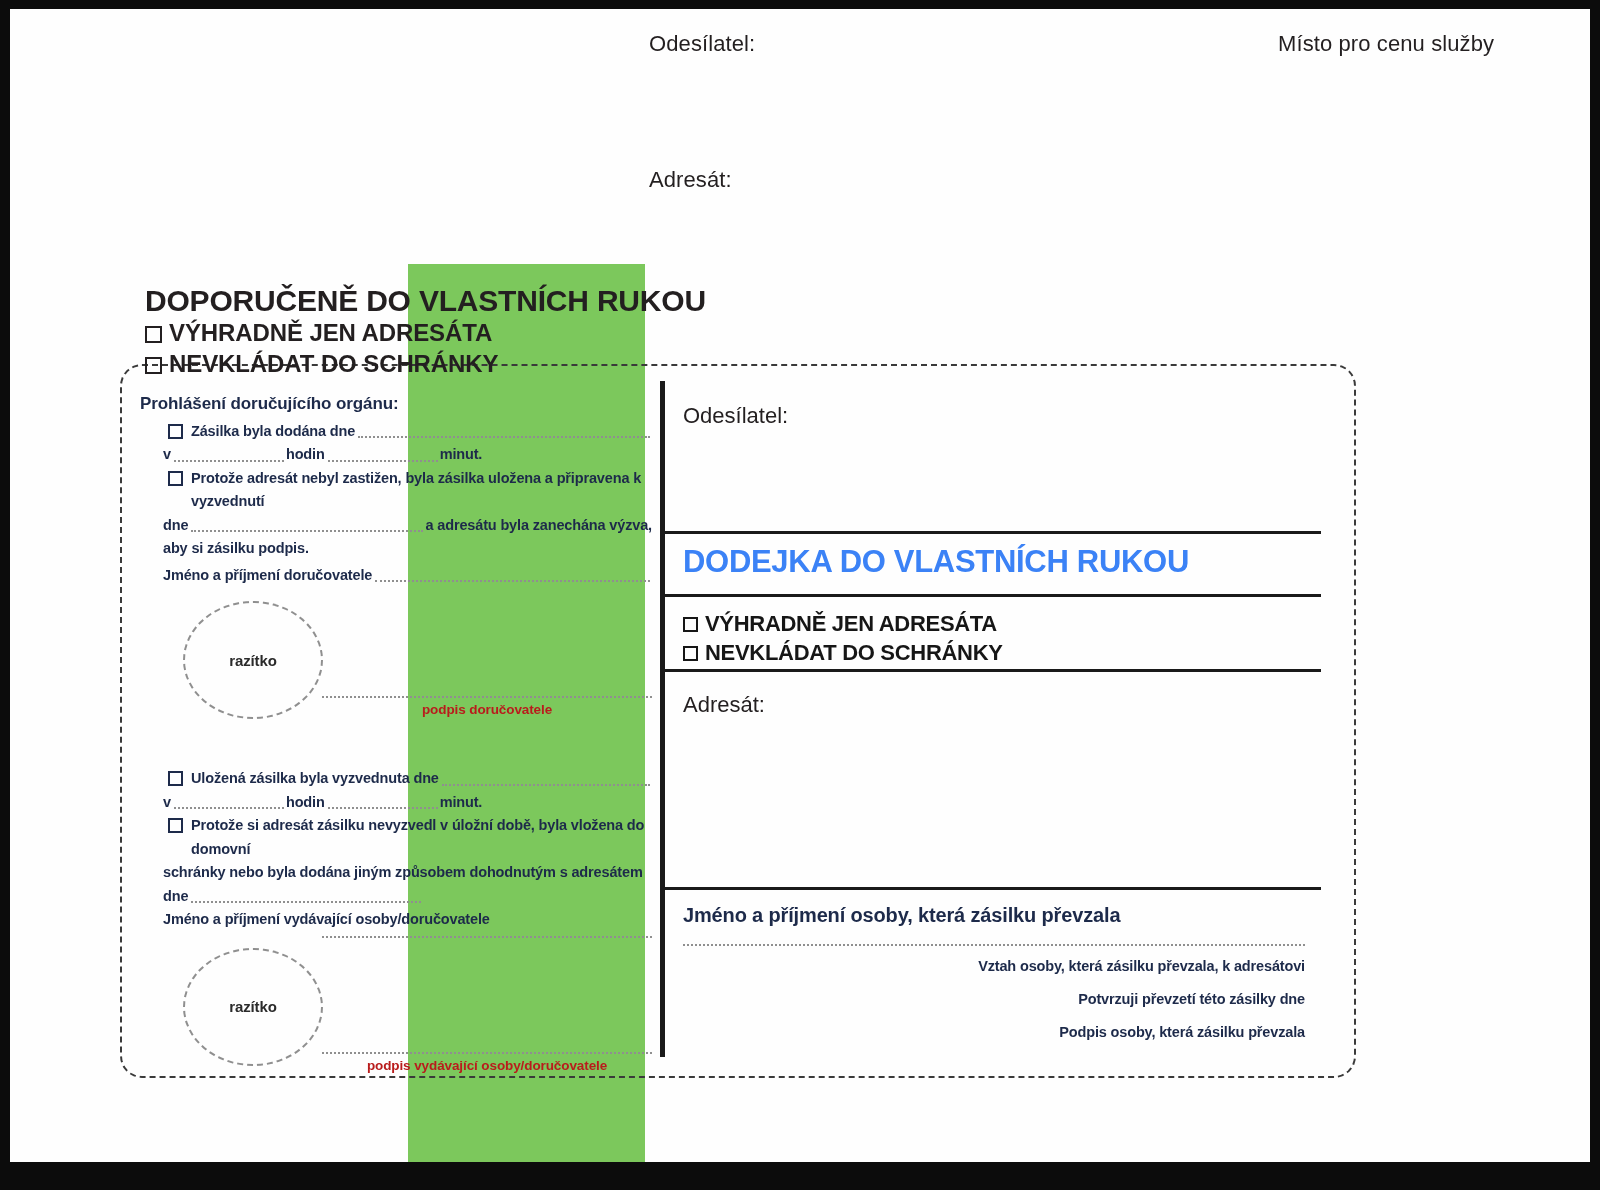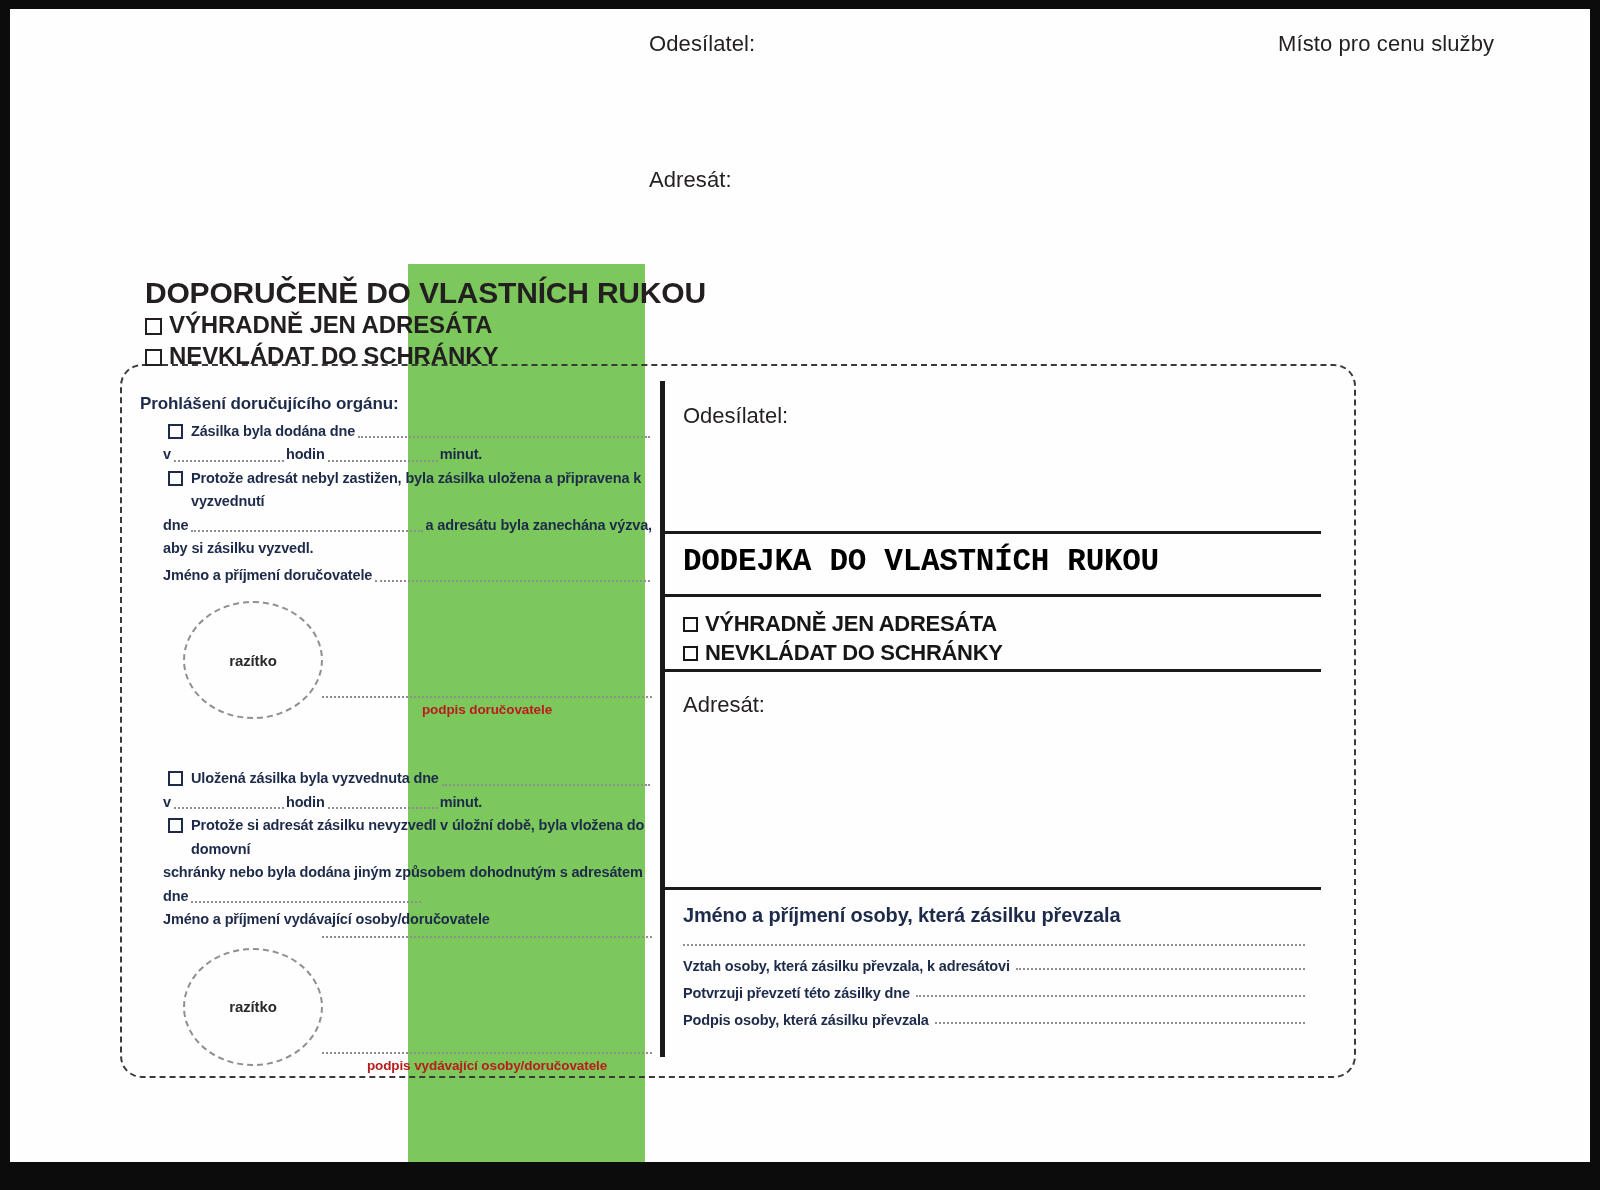--- a/index.html
+++ b/index.html
@@ -52,20 +52,21 @@
     left:135px; top:268px;
     z-index:3;
   }
   #title-main{
     font-size:30px;
     font-weight:bold;
     color:#231f20;
     letter-spacing:-0.2px;
     line-height:1.08;
     white-space:nowrap;
+    margin-top:8px;
   }
   .title-sub{
     font-size:24px;
     font-weight:bold;
     color:#231f20;
     letter-spacing:-0.1px;
     line-height:1.2;
     white-space:nowrap;
     display:flex;align-items:center;gap:7px;
     margin-top:2px;
@@ -179,22 +180,22 @@
   }
   .rsec{ position:relative; box-sizing:border-box; }
   .rline-t{ border-top:3.5px solid #1a1a1a; }
   .rline-b{ border-bottom:3.5px solid #1a1a1a; }
 
   #r-odesilatel{ height:150px; padding:22px 0 0 18px; }
   #r-odesilatel .lbl{ font-size:22px;color:#231f20; }
 
   #r-dodejka{ height:66px; padding:10px 0 0 18px; }
   #r-dodejka .big{
-    font-size:31px;font-weight:bold;color:#000000;
-    letter-spacing:-0.3px;white-space:nowrap;font-family:Liberation Mono, monospace;
+    font-size:31px;font-weight:bold;color:#3b82f6;
+    letter-spacing:-0.3px;white-space:nowrap;
   }
 
   #r-checks{ height:75px; padding:12px 0 0 18px; }
   .r-cbrow{
     display:flex;align-items:center;gap:7px;
     font-size:22px;font-weight:bold;color:#161616;
     letter-spacing:-0.3px;line-height:1.32;white-space:nowrap;
   }
   .cb-md{
     display:inline-block;width:15px;height:15px;
@@ -210,21 +211,21 @@
     font-size:20px;font-weight:bold;color:#1d2a4a;
     letter-spacing:-0.15px;margin-bottom:8px;
   }
   .fdots-full{
     border-bottom:2px dotted #8f8f8f;
     height:1px;margin:16px 0 12px 0;
   }
   .frow{
     display:flex;align-items:flex-end;
     font-size:14.5px;font-weight:bold;color:#1d2a4a;
-    letter-spacing:-0.15px;margin-bottom:11px;
+    letter-spacing:-0.15px;margin-bottom:11px;flex-direction:column;
   }
   .frow .fd{
     flex:1 1 auto;border-bottom:2px dotted #8f8f8f;
     margin:0 0 4px 6px;
   }
 </style>
 </head>
 <body>
 
 <div id="page">
@@ -274,21 +275,21 @@
       <div class="lrow">
         <span class="cb-sm"></span>
         <span class="txt">Protože adresát nebyl zastižen, byla zásilka uložena a připravena k vyzvednutí</span>
       </div>
       <div class="inline noind">
         <span>dne</span>
         <span class="dots"></span>
         <span>a adresátu byla zanechána výzva,</span>
       </div>
       <div class="inline noind">
-        <span>aby si zásilku vyzvedl.</span>
+        <span>aby si zásilku podpis.</span>
       </div>
 
       <div class="inline noind" style="margin-top:3px;">
         <span>Jméno a příjmení doručovatele</span>
         <span class="dots"></span>
       </div>
 
       <div class="stampwrap" style="margin-top:14px;">
         <div class="stamp" style="top:0;">
           <span>razítko</span>

